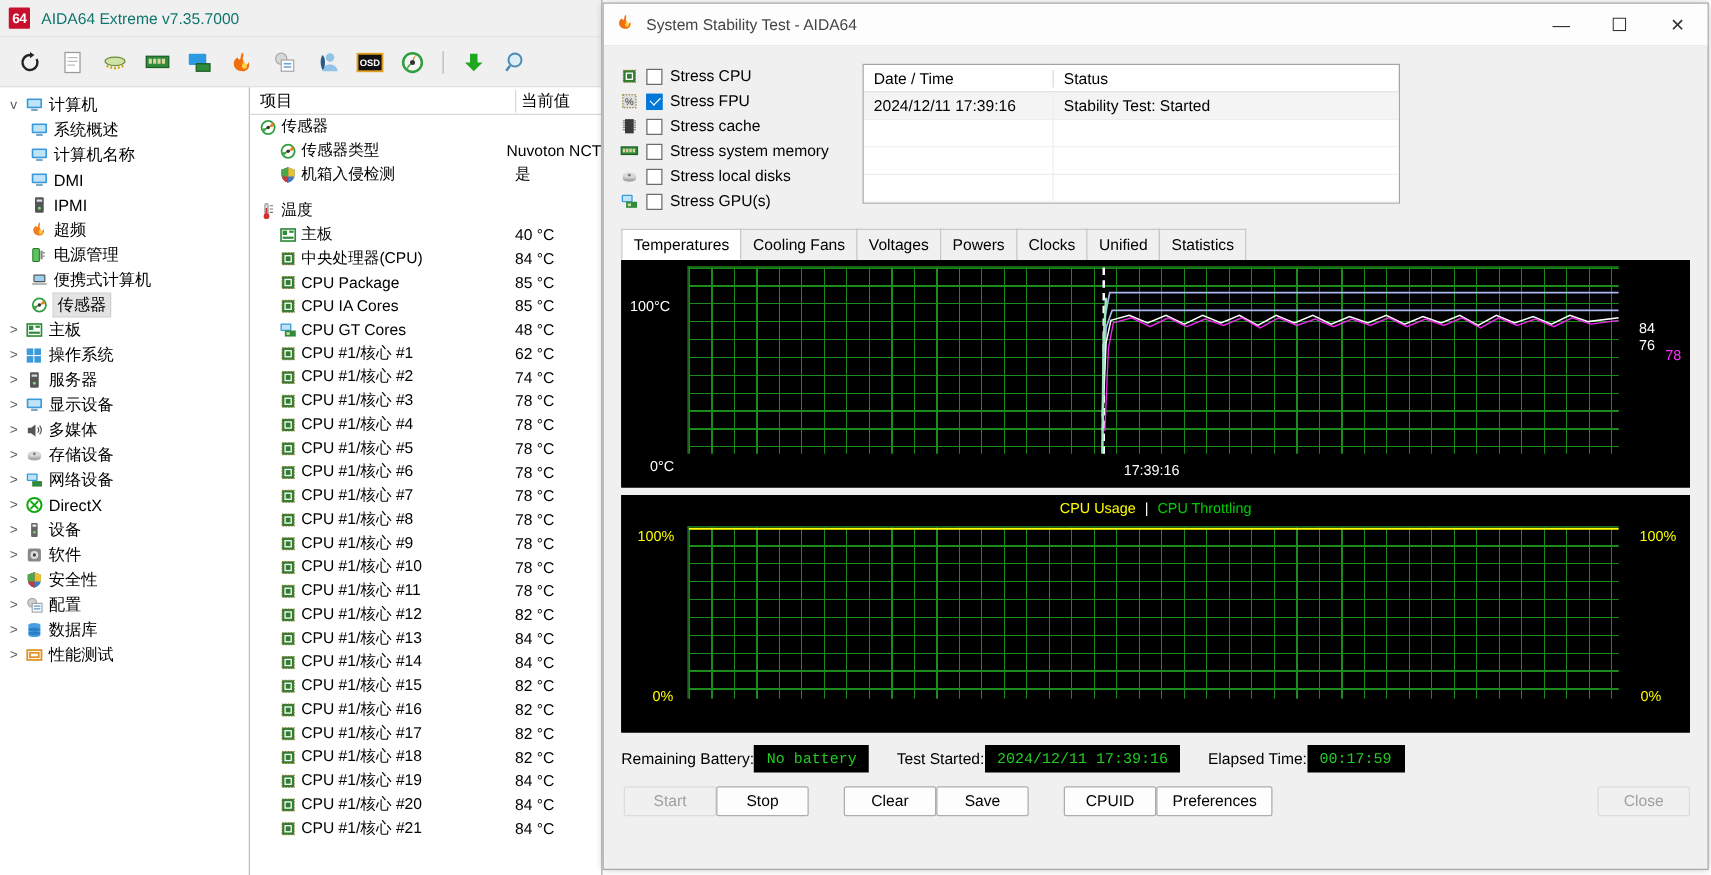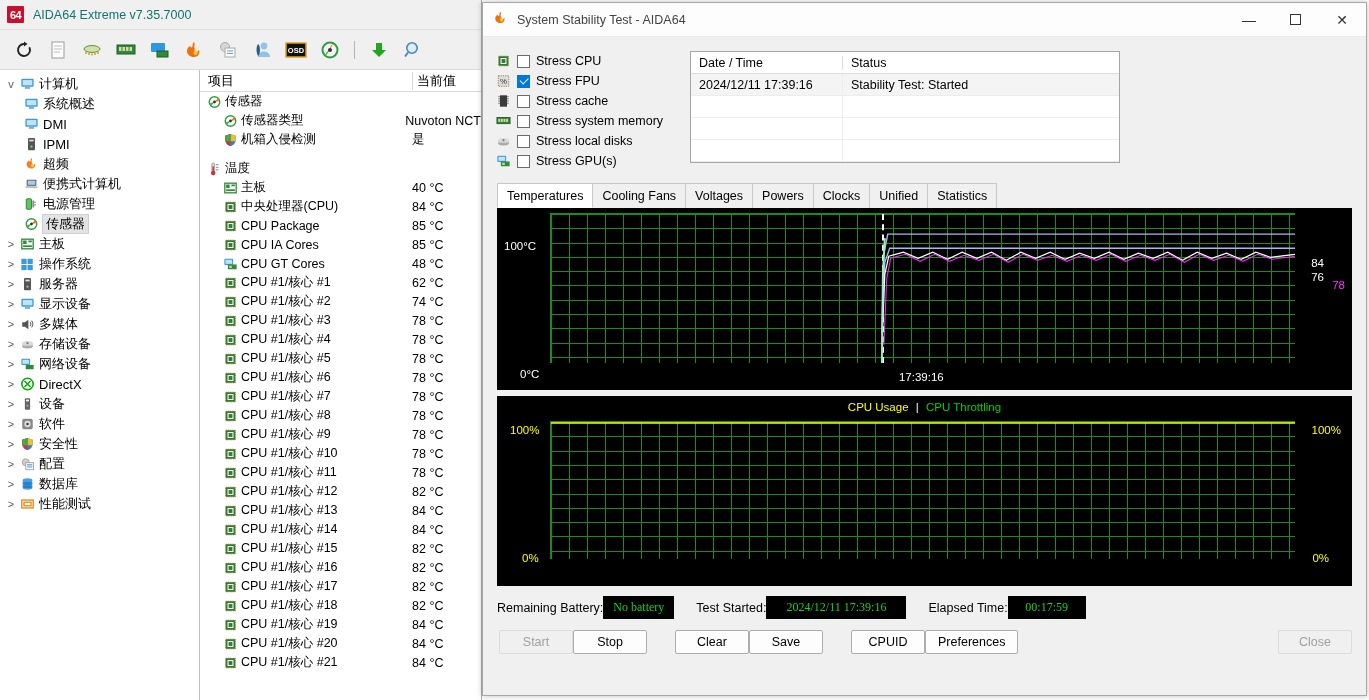--- a/index.html
+++ b/index.html
@@ -284,22 +284,22 @@
     margin: 10px 0 0 14px;
     font-size: 12.5px;
   }
   .statusrow .lbl { color: #000; }
   .val-box {
     background: #000;
     color: #22cc22;
     font-size: 12px;
     padding: 4px 10px;
     min-width: 60px;
-    text-align: center;
-    font-family: Liberation Serif, serif;
+    text-align: left;
+    font-family: Liberation Mono, monospace;
   }
   .gap { width: 22px; }
 
   
   .btnrow {
     display: flex; align-items: center;
     margin: 11px 0 0 16px;
     font-size: 12.5px;
   }
   .btn {
@@ -438,20 +438,30 @@
               <span class="lbl">系统概述</span>
             </div>
             <div class="tree-row lvl2">
               <span class="ico">
                 <svg width="15" height="14" viewBox="0 0 16 16">
                   <rect x="1" y="2" width="14" height="9" rx="1" fill="#3b9ad9"></rect>
                   <rect x="2.5" y="3.5" width="11" height="6" fill="#bfe3f7"></rect>
                   <rect x="5" y="11.5" width="6" height="2" fill="#7aa8c4"></rect>
                 </svg>
               </span>
+              <span class="lbl">计算机名称</span>
+            </div>
+            <div class="tree-row lvl2">
+              <span class="ico">
+                <svg width="15" height="14" viewBox="0 0 16 16">
+                  <rect x="1" y="2" width="14" height="9" rx="1" fill="#3b9ad9"></rect>
+                  <rect x="2.5" y="3.5" width="11" height="6" fill="#bfe3f7"></rect>
+                  <rect x="5" y="11.5" width="6" height="2" fill="#7aa8c4"></rect>
+                </svg>
+              </span>
               <span class="lbl">DMI</span>
             </div>
             <div class="tree-row lvl2">
               <span class="ico">
                 <svg width="15" height="14" viewBox="0 0 16 16">
                   <rect x="4" y="1" width="8" height="14" rx="1" fill="#555"></rect>
                   <rect x="5.5" y="3" width="5" height="2" fill="#ddd"></rect>
                   <circle cx="8" cy="11" r="1.3" fill="#7fd67f"></circle>
                 </svg>
               </span>
@@ -462,36 +472,36 @@
                 <svg width="15" height="14" viewBox="0 0 16 16">
                   <path d="M8 1c1.6 2.4-.8 3.2.8 5.6 1.1 1.6-.8 2.8-.8 2.8s3.2.4 4-2.4c1 3.2-.8 6-4 6s-5.6-2-5.6-4.8S5 4 5 4s.8 1.6 1.6 1.2C7.2 4.8 6.4 2.6 8 1z" fill="#f08020"></path>
                   <path d="M8 7c.8 1.6-.4 2-.4 3.2 0 1 .8 1.6 1.6 1.6 1.1 0 1.8-.8 1.6-2C10.6 8.4 8 7 8 7z" fill="#ffd040"></path>
                 </svg>
               </span>
               <span class="lbl">超频</span>
             </div>
             <div class="tree-row lvl2">
               <span class="ico">
                 <svg width="15" height="14" viewBox="0 0 16 16">
+                  <rect x="2" y="2" width="6" height="12" rx="1" fill="#5cc45c" stroke="#2a7a2a"></rect>
+                  <rect x="9" y="4" width="2" height="8" fill="#888"></rect>
+                  <path d="M11 6h2M11 9h2" stroke="#888" stroke-width="1.3"></path>
+                </svg>
+              </span>
+              <span class="lbl">电源管理</span>
+            </div>
+            <div class="tree-row lvl2">
+              <span class="ico">
+                <svg width="15" height="14" viewBox="0 0 16 16">
                   <rect x="2.5" y="3" width="11" height="7" rx="1" fill="#4a4a4a"></rect>
                   <rect x="3.5" y="4" width="9" height="5" fill="#9fd0ee"></rect>
                   <rect x="1" y="10.5" width="14" height="2" rx="1" fill="#b8b8b8"></rect>
                 </svg>
               </span>
               <span class="lbl">便携式计算机</span>
-            </div>
-            <div class="tree-row lvl2">
-              <span class="ico">
-                <svg width="15" height="14" viewBox="0 0 16 16">
-                  <rect x="2" y="2" width="6" height="12" rx="1" fill="#5cc45c" stroke="#2a7a2a"></rect>
-                  <rect x="9" y="4" width="2" height="8" fill="#888"></rect>
-                  <path d="M11 6h2M11 9h2" stroke="#888" stroke-width="1.3"></path>
-                </svg>
-              </span>
-              <span class="lbl">电源管理</span>
             </div>
             <div class="tree-row lvl2 sel">
               <span class="ico">
                 <svg width="15" height="14" viewBox="0 0 16 16">
                   <circle cx="8" cy="8" r="6" fill="#fff" stroke="#2f9e3f" stroke-width="1.6"></circle>
                   <path d="M8 8 L12 3.5 A6 6 0 0 1 13 7 Z" fill="#e08020"></path>
                   <path d="M8 8 L4 12.5 A6 6 0 0 1 3 9 Z" fill="#4aa84a"></path>
                   <circle cx="8" cy="8" r="1.6" fill="#333"></circle>
                 </svg>
               </span>

